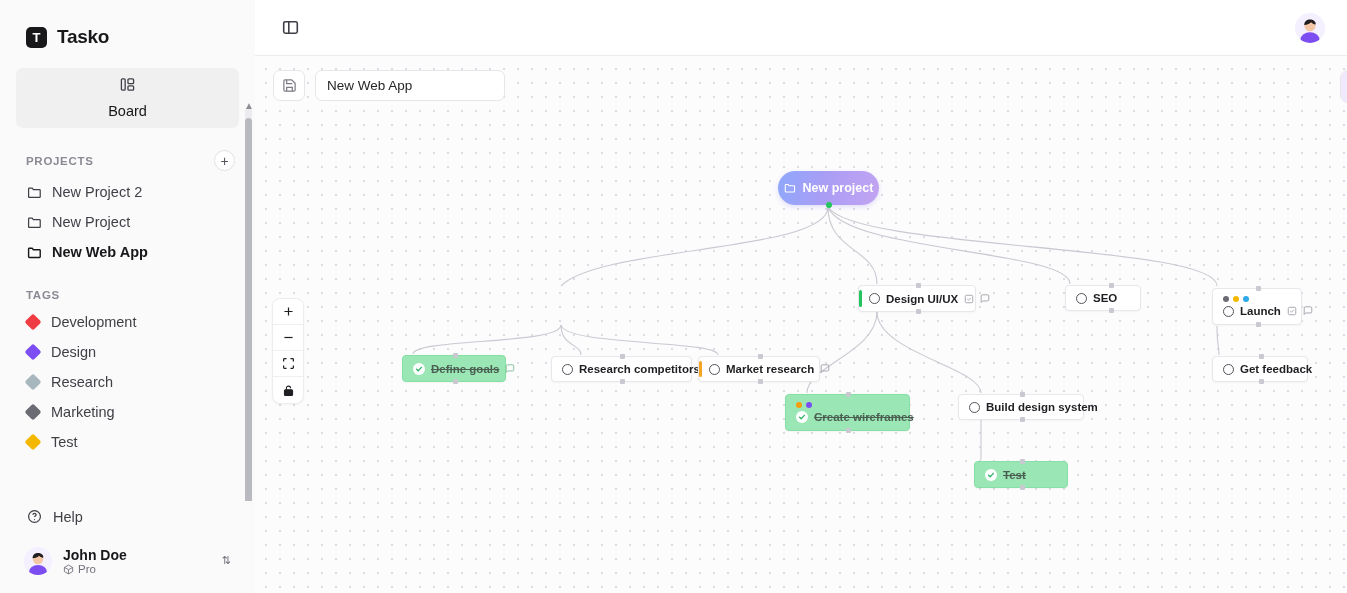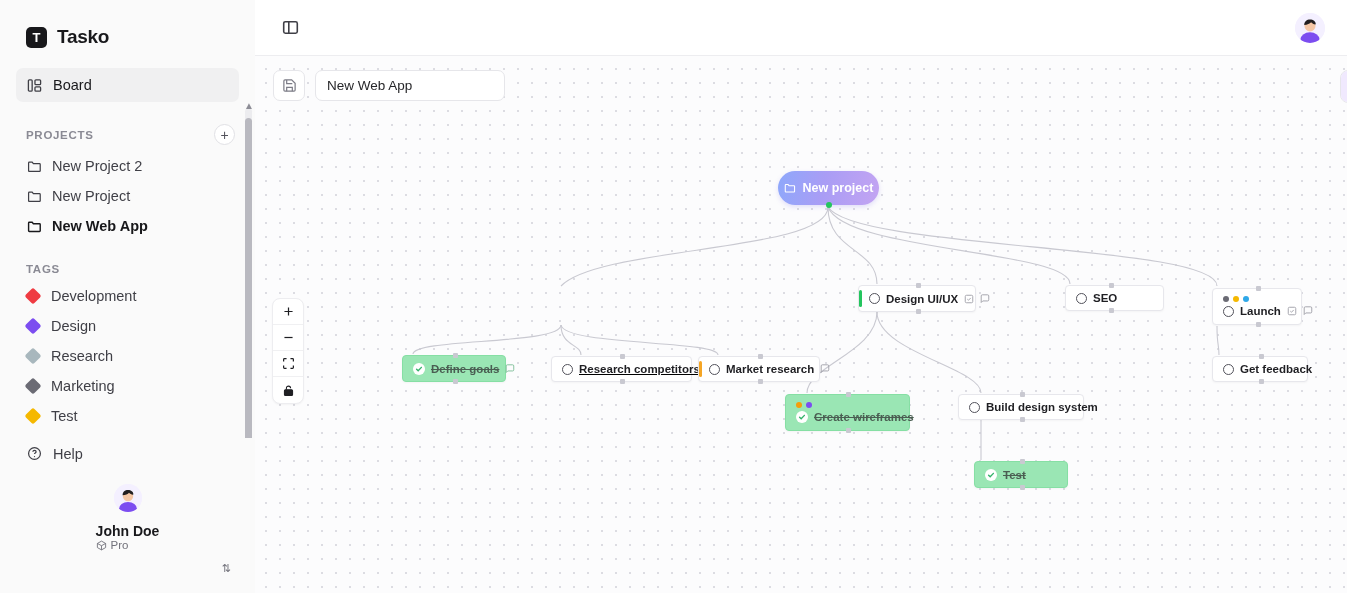--- a/index.html
+++ b/index.html
@@ -29,21 +29,21 @@
     background: #18181b; display: flex; align-items: center; justify-content: center;
     color: #fff; font-size: 13px; font-weight: 700; line-height: 1;
   }
   .brand-name { font-size: 19px; font-weight: 700; color: #18181b; letter-spacing: -0.3px; }
 
   .nav-scroll { flex: 1; overflow: hidden; padding-top: 12px; position: relative; }
 
   .nav-item {
     display: flex; align-items: center; gap: 11px;
     margin: 0 16px; padding: 9px 11px; border-radius: 7px;
-    font-size: 14.5px; color: #3f3f46; cursor: pointer;
+    font-size: 14.5px; color: #3f3f46; cursor: pointer; flex-direction: column;
   }
   .nav-item.active { background: #f0f0f1; font-weight: 500; color: #18181b; }
 
   .section-head {
     display: flex; align-items: center; justify-content: space-between;
     margin: 22px 20px 6px 26px;
   }
   .section-title {
     font-size: 11.5px; font-weight: 700; color: #8a8a94;
     letter-spacing: 0.7px;
@@ -70,21 +70,21 @@
   .diamond { width: 12px; height: 12px; transform: rotate(45deg); border-radius: 2px; flex: 0 0 12px; }
 
   .sidebar-bottom { padding-bottom: 14px; }
   .help-item {
     display: flex; align-items: flex-start; gap: 11px;
     margin: 0 16px; padding: 8px 11px; border-radius: 7px;
     font-size: 14.5px; color: #3f3f46; cursor: pointer;
   }
   .user-row {
     display: flex; align-items: center; gap: 11px;
-    margin: 10px 16px 0 16px; padding: 4px 8px; cursor: pointer; flex-direction: column;
+    margin: 10px 16px 0 16px; padding: 4px 8px; cursor: pointer;
   }
   .avatar-sm {
     width: 28px; height: 28px; border-radius: 50%;
     background: #f4f0ff; position: relative; overflow: hidden; flex: 0 0 28px;
   }
   .user-name { font-size: 14px; font-weight: 700; color: #18181b; line-height: 1.15; }
   .user-plan { font-size: 11.5px; color: #71717a; display: flex; align-items: center; gap: 4px; }
   .updown { margin-left: auto; color: #71717a; font-size: 11px; }
 
   
@@ -426,21 +426,21 @@
           </span>
           <span class="mini-icon">
             <svg width="10" height="10" viewBox="0 0 16 16" fill="none" stroke="#a1a1aa" stroke-width="1.5">
                 <path d="M14 9.3a1.8 1.8 0 0 1-1.8 1.8H4.4L1.9 13.6V3.1a1.8 1.8 0 0 1 1.8-1.8h8.5A1.8 1.8 0 0 1 14 3.1z"></path>
               </svg>
           </span>
         </div>
         <span class="handle" style="left:57px; bottom:-3px;"></span>
       </div>
 
-      <div class="node" style="left:770px; top:229px; width:99px; height:26px;">
+      <div class="node" style="left:770px; top:229px; width:76px; height:26px;">
         <span class="handle" style="left:43px; top:-3px;"></span>
         <div class="row">
           <span class="circle-cb"></span>
           <span class="label">SEO</span>
         </div>
         <span class="handle" style="left:43px; bottom:-3px;"></span>
       </div>
 
       <div class="node" style="left:917px; top:232px; width:90px; height:37px;">
         <span class="handle" style="left:43px; top:-3px;"></span>
@@ -479,21 +479,21 @@
           <span class="label">Define goals</span>
           <span class="mini-icon">
             <svg width="10" height="10" viewBox="0 0 16 16" fill="none" stroke="#7fbf99" stroke-width="1.5">
                 <path d="M14 9.3a1.8 1.8 0 0 1-1.8 1.8H4.4L1.9 13.6V3.1a1.8 1.8 0 0 1 1.8-1.8h8.5A1.8 1.8 0 0 1 14 3.1z"></path>
               </svg>
           </span>
         </div>
         <span class="handle" style="left:50px; bottom:-3px;"></span>
       </div>
 
-      <div class="node" style="left:256px; top:300px; width:141px; height:26px;text-decoration:underline;">
+      <div class="node" style="left:256px; top:300px; width:141px; height:26px;">
         <span class="handle" style="left:68px; top:-3px;"></span>
         <div class="row">
           <span class="circle-cb"></span>
           <span class="label">Research competitors</span>
         </div>
         <span class="handle" style="left:68px; bottom:-3px;"></span>
       </div>
 
       <div class="node" style="left:403px; top:300px; width:122px; height:26px;">
         <span class="lbar" style="background:#f5a524"></span>

